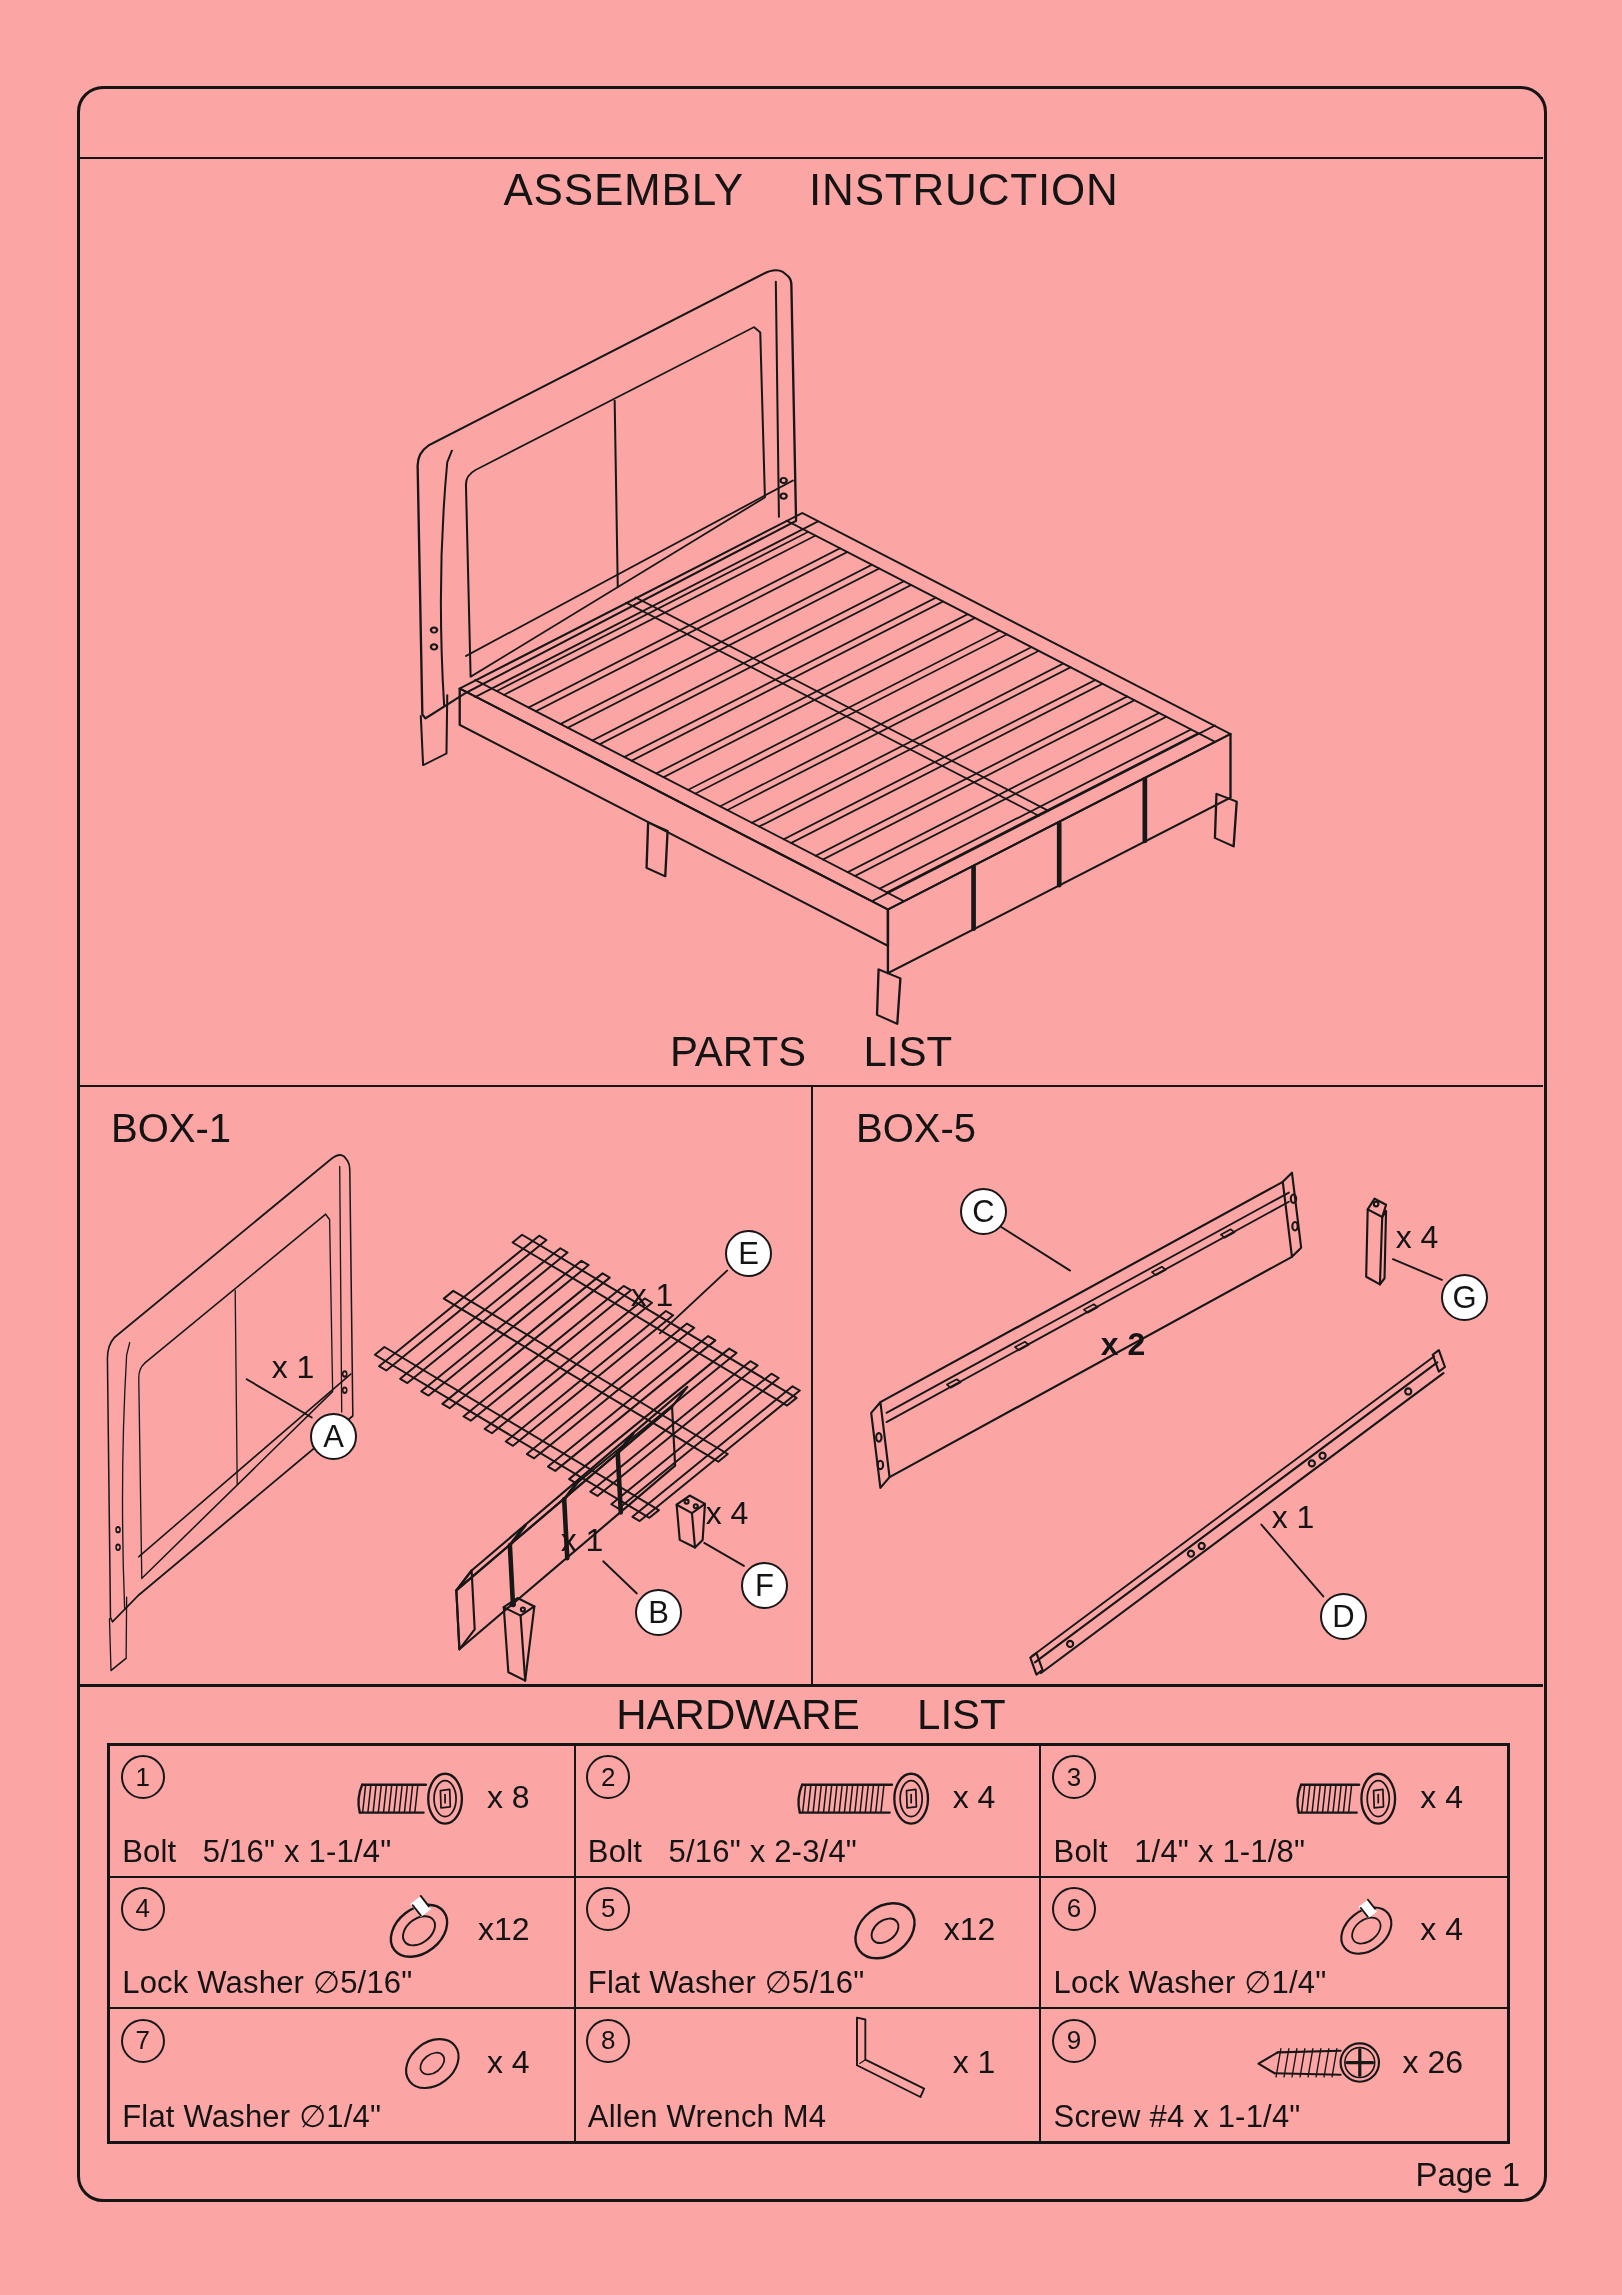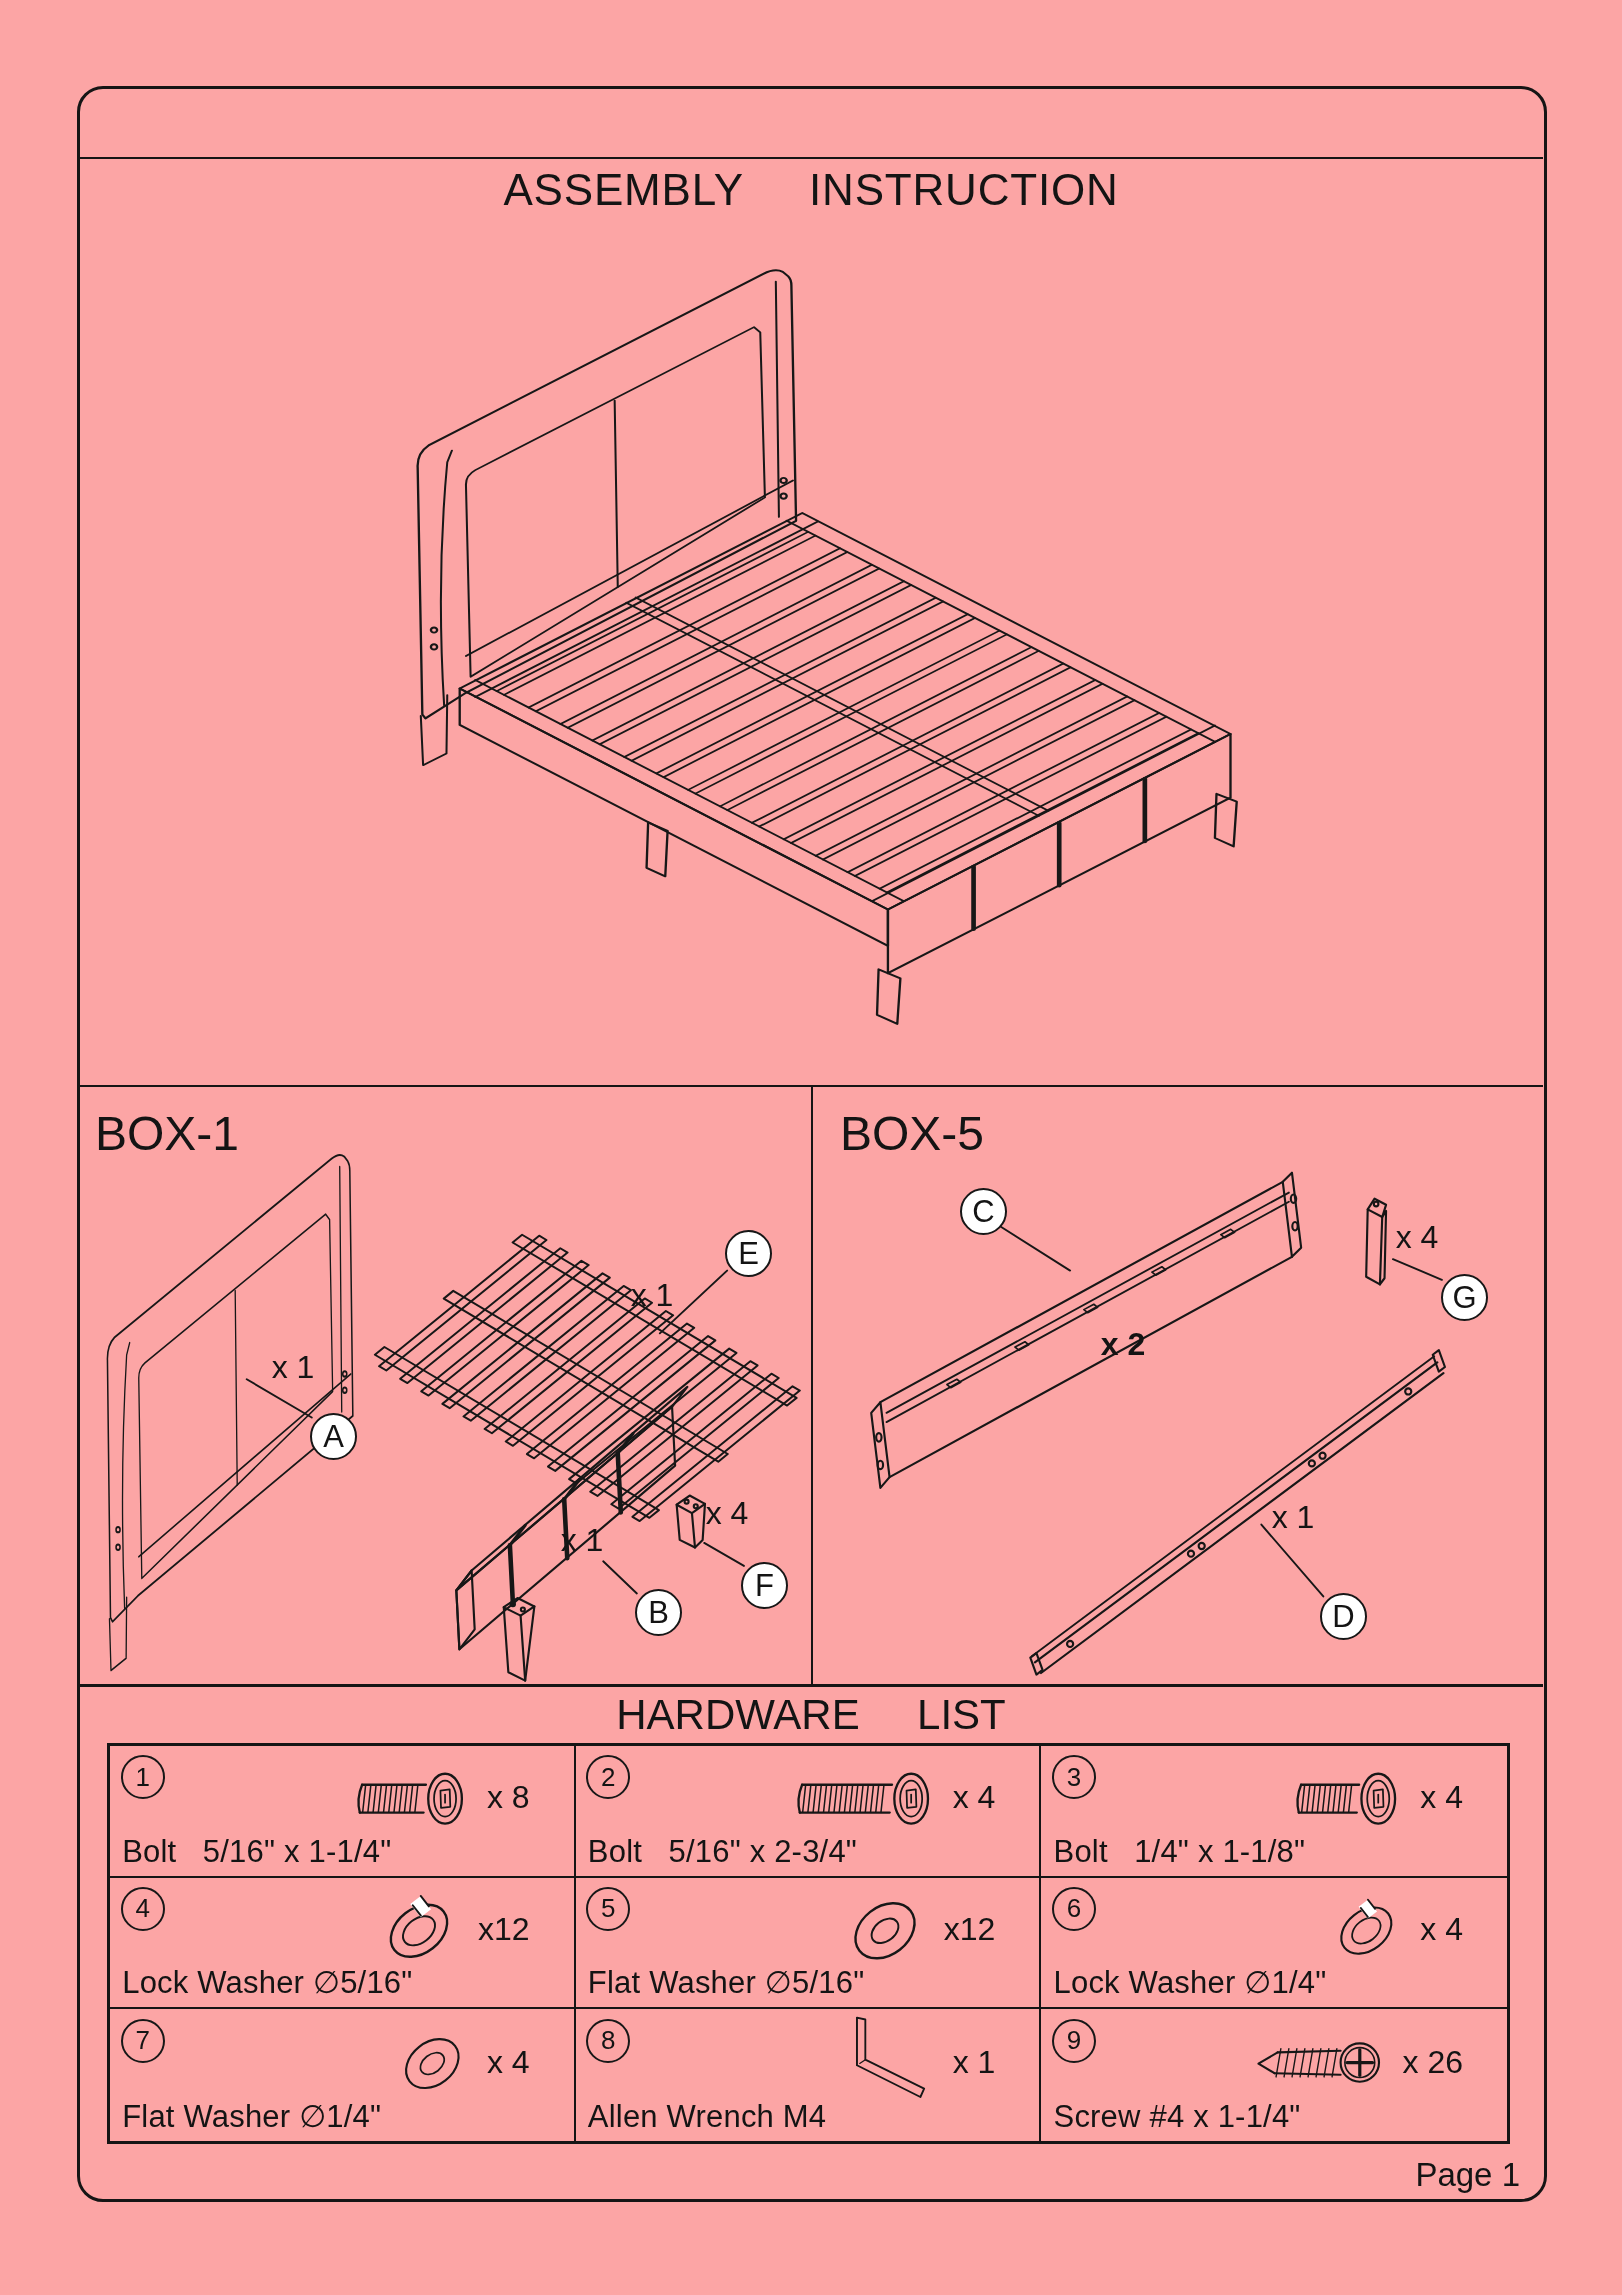--- a/index.html
+++ b/index.html
@@ -5,21 +5,21 @@
   html,body{margin:0;padding:0;background:#fff;}
   .page{position:relative;width:1622px;height:2295px;background:#fca5a5;overflow:hidden;
         font-family:"Liberation Sans",sans-serif;color:#141414;}
   .abs{position:absolute;}
   .sheet-border{left:77px;top:86px;width:1464px;height:2110px;border:3.1px solid #151515;border-radius:26px;}
   .hline{background:#151515;height:2.3px;}
   .vline{background:#151515;width:2.3px;}
   .doc-title{left:79px;top:165px;width:1464px;text-align:center;font-size:44px;
              letter-spacing:0.8px;word-spacing:20px;white-space:pre;}
   .section-heading{left:79px;width:1464px;text-align:center;font-size:42px;word-spacing:17px;white-space:pre;}
-  .box-label{font-size:48px;}
+  .box-label{font-size:40px;margin-left:16px;}
   svg{display:block;}
   svg path,svg line,svg ellipse,svg circle,svg polygon{stroke:#171717;fill:none;stroke-linejoin:round;stroke-linecap:round;}
   .part-circle{width:43px;height:43px;border:2.7px solid #171717;border-radius:50%;
                font-size:31px;display:flex;align-items:center;justify-content:center;background:#fff;}
   .part-count{font-size:32px;white-space:pre;transform:translate(-50%,-50%);}
   .hw-table{left:107px;top:1743px;width:1403px;height:401px;border:3.1px solid #151515;box-sizing:border-box;
             display:grid;grid-template-columns:repeat(3,1fr);grid-template-rows:repeat(3,1fr);}
   .hw-cell{position:relative;border-right:2.3px solid #151515;border-bottom:2.3px solid #151515;
            display:flex;align-items:center;justify-content:flex-end;gap:17px;padding:0 44px 26px 77px;box-sizing:border-box;}
   .hw-cell.last-col{border-right:none;}
@@ -35,20 +35,21 @@
 
 <div class="page">
 
   <div class="abs sheet-border"></div>
   <div class="abs hline" style="left:79px;top:157px;width:1464px;"></div>
   <div class="abs hline" style="left:79px;top:1085px;width:1464px;"></div>
   <div class="abs vline" style="left:811px;top:1085px;height:601px;"></div>
   <div class="abs hline" style="left:79px;top:1684px;width:1464px;height:3.1px;"></div>
 
   <div class="abs doc-title">ASSEMBLY  INSTRUCTION</div>
+  <div class="abs section-heading" style="top:1028px;">PARTS  LIST</div>
   <div class="abs section-heading" style="top:1691px;">HARDWARE  LIST</div>
   <div class="abs box-label" style="left:95px;top:1106px;">BOX-1</div>
   <div class="abs box-label" style="left:840px;top:1106px;">BOX-5</div>
 
   <svg class="abs" style="left:413px;top:253px;width:872px;height:780px" viewBox="180 -20 1120 1200" preserveAspectRatio="none">
     <g stroke-width="3">
 
       <path d="M 240,650 L 680,380 L 1230,720 L 790,990 Z" fill="#ffffff"></path>
       <g id="bed-slats" stroke-width="2.6">
           <line x1="287.5" y1="654" x2="687.5" y2="409"></line>

